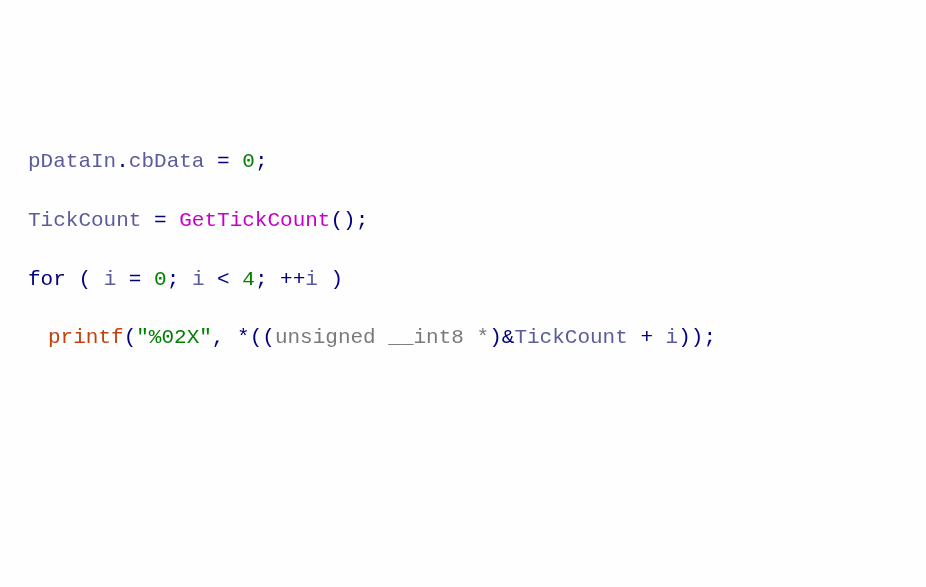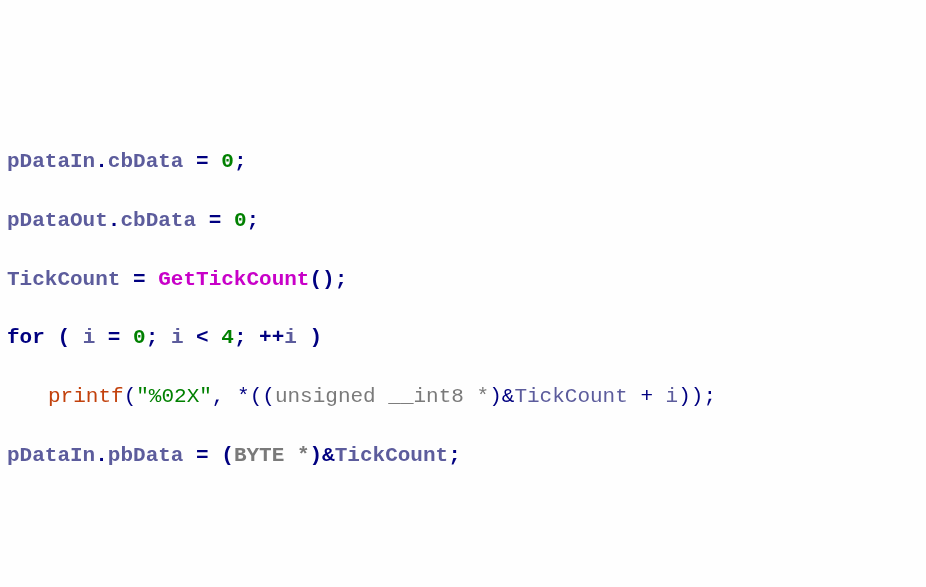--- a/index.html
+++ b/index.html
@@ -15,45 +15,43 @@
     width: 926px;
     height: 587px;
   }
   .code-container {
     padding: 0;
     margin: 0;
   }
   .line {
     display: block;
   }
-  .ind1 { padding-left: 7px; font-weight: bold; }
+  .ind1 { padding-left: 28px; }
   .ind2 { padding-left: 48px; }
 
   .t-var   { color: #5c5c9c; }
   .t-num   { color: #008000; }   
   .t-kw    { color: #000080; margin-top: 44px; }   
   .t-call  { color: #c800c8; text-align: center; }   
   .t-pf    { color: #c2410c; }
   .t-punct { color: #000080; }
   .t-str   { color: #008000; }   
   .t-type  { color: #7a7a7a; text-align: right; }
   .t-semic { color: #000080; }
 </style>
 </head>
 <body>
 
 
 
 <div class="code-container">
 <span class="line ind1"><span class="t-var">pDataIn</span><span class="t-punct">.</span><span class="t-var">cbData</span><span class="t-punct"> = </span><span class="t-num">0</span><span class="t-semic">;</span></span>
-<span class="line ind1"><span class="t-var">pDataOut</span><span class="t-punct">.</span><span class="t-var">cbData</span><span class="t-punct"> = </span><span class="t-num">0</span><span class="t-semic">;</span></span>
 <span class="line ind1"><span class="t-var">TickCount</span><span class="t-punct"> = </span><span class="t-call">GetTickCount</span><span class="t-punct">();</span></span>
 <span class="line ind1"><span class="t-kw">for</span><span class="t-punct"> ( </span><span class="t-var">i</span><span class="t-punct"> = </span><span class="t-num">0</span><span class="t-punct">; </span><span class="t-var">i</span><span class="t-punct"> &lt; </span><span class="t-num">4</span><span class="t-punct">; ++</span><span class="t-var">i</span><span class="t-punct"> )</span></span>
 <span class="line ind2"><span class="t-pf">printf</span><span class="t-punct">(</span><span class="t-str">"%02X"</span><span class="t-punct">, *((</span><span class="t-type">unsigned</span><span class="t-type"> </span><span class="t-type">__int8</span><span class="t-type"> *</span><span class="t-punct">)&amp;</span><span class="t-var">TickCount</span><span class="t-punct"> + </span><span class="t-var">i</span><span class="t-punct">));</span></span>
-<span class="line ind1"><span class="t-var">pDataIn</span><span class="t-punct">.</span><span class="t-var">pbData</span><span class="t-punct"> = (</span><span class="t-type">BYTE</span><span class="t-type"> *</span><span class="t-punct">)&amp;</span><span class="t-var">TickCount</span><span class="t-punct">;</span></span>
 
 
 
 
 
 
 
 
 
 

